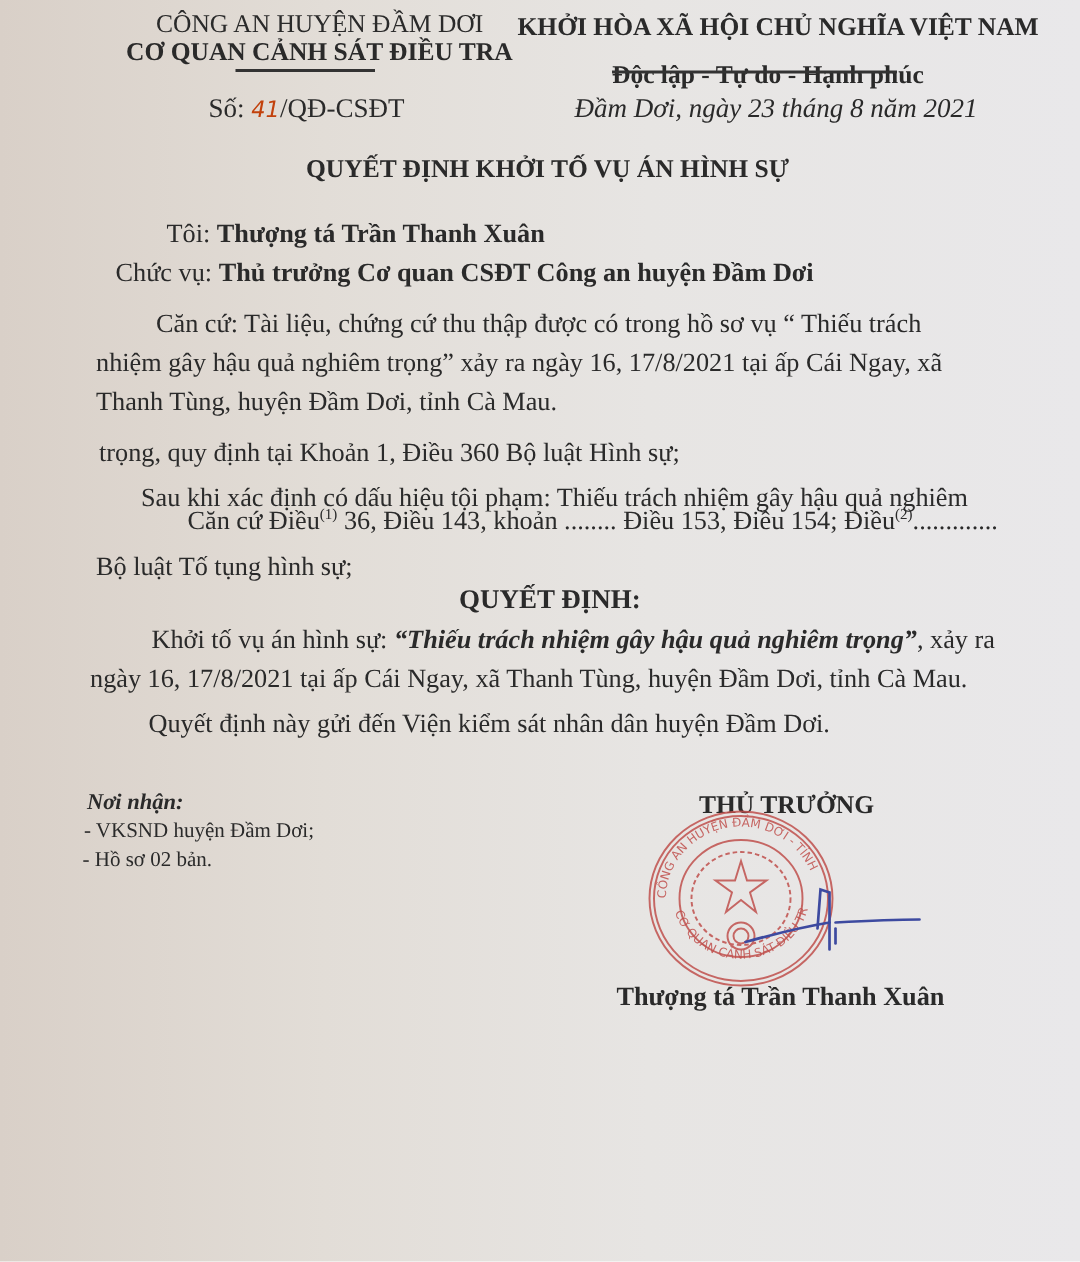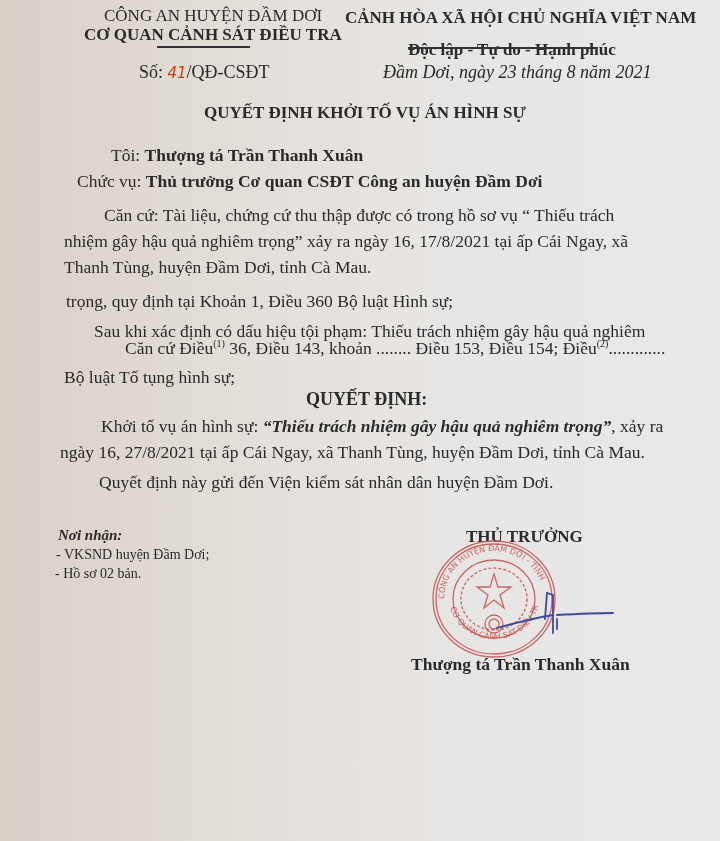--- a/index.html
+++ b/index.html
@@ -27,21 +27,21 @@
 
 <div class="abs hdr" style="left:104px; top:6px;">CÔNG AN HUYỆN ĐẦM DƠI</div>
 <div class="abs hdr bold" style="left:84px; top:25px;">CƠ QUAN CẢNH SÁT ĐIỀU TRA</div>
 <div class="underline-bar" style="left:157px; top:46px; width:93px;"></div>
 <div class="abs hdr" style="left:139px; top:62px; font-size:18px;">
   <span>Số:</span>
   <span class="handwritten">41</span><span>/QĐ-CSĐT</span>
 </div>
 
 <div class="faint-top"></div>
-<div class="abs hdr bold" style="left:345px; top:8px; font-size:17px;">CẢNH HÒA XÃ HỘI CHỦ NGHĨA VIỆT NAM</div>
+<div class="abs hdr bold" style="left:345px; top:8px; font-size:17px;">KHỞI HÒA XÃ HỘI CHỦ NGHĨA VIỆT NAM</div>
 <div class="abs hdr bold" style="left:408px; top:40px;">Độc lập - Tự do - Hạnh phúc</div>
 <div class="underline-bar" style="left:408px; top:47px; width:190px;"></div>
 <div class="abs hdr ital" style="left:383px; top:62px; font-size:18px;text-align:right;">Đầm Dơi, ngày 23 tháng 8 năm 2021</div>
 
 <div class="abs bold" style="left:204px; top:103px; font-size:17px;">QUYẾT ĐỊNH KHỞI TỐ VỤ ÁN HÌNH SỰ</div>
 
 <div class="abs body-text" style="left:111px; top:142px;">
   <span>Tôi:</span>
   <span class="bold">Thượng tá Trần Thanh Xuân</span>
 </div>
@@ -59,21 +59,21 @@
 
 <div class="abs body-text" style="left:94px; top:331px;margin-left:31px;">
   <span>Căn cứ Điều</span><sup>(1)</sup><span> 36, Điều 143, khoản ........ Điều 153, Điều 154; Điều</span><sup>(2)</sup><span>.............</span>
 </div>
 <div class="abs body-text" style="left:64px; top:364px;">Bộ luật Tố tụng hình sự;</div>
 
 <div class="abs bold" style="left:306px; top:389px; font-size:18px;">QUYẾT ĐỊNH:</div>
 <div class="abs body-text" style="left:101px; top:413px;">
   <span>Khởi tố vụ án hình sự: </span><span class="bold ital">“Thiếu trách nhiệm gây hậu quả nghiêm trọng”</span><span>, xảy ra</span>
 </div>
-<div class="abs body-text" style="left:60px; top:439px;">ngày 16, 27/8/2021 tại ấp Cái Ngay, xã Thanh Tùng, huyện Đầm Dơi, tỉnh Cà Mau.</div>
+<div class="abs body-text" style="left:60px; top:439px;">ngày 16, 17/8/2021 tại ấp Cái Ngay, xã Thanh Tùng, huyện Đầm Dơi, tỉnh Cà Mau.</div>
 <div class="abs body-text" style="left:99px; top:469px;">Quyết định này gửi đến Viện kiểm sát nhân dân huyện Đầm Dơi.</div>
 
 <div class="abs bold ital" style="left:58px; top:527px; font-size:15px;">Nơi nhận:</div>
 <div class="abs" style="left:56px; top:547px; font-size:14px;">- VKSND huyện Đầm Dơi;</div>
 <div class="abs" style="left:55px; top:566px; font-size:14px;">- Hồ sơ 02 bản.</div>
 
 <div class="abs bold" style="left:466px; top:527px; font-size:17px;">THỦ TRƯỞNG</div>
 
 <svg class="stamp" viewBox="0 0 128 122">
   <g fill="none" stroke="#c0504d" stroke-width="1.3" opacity="0.85">

